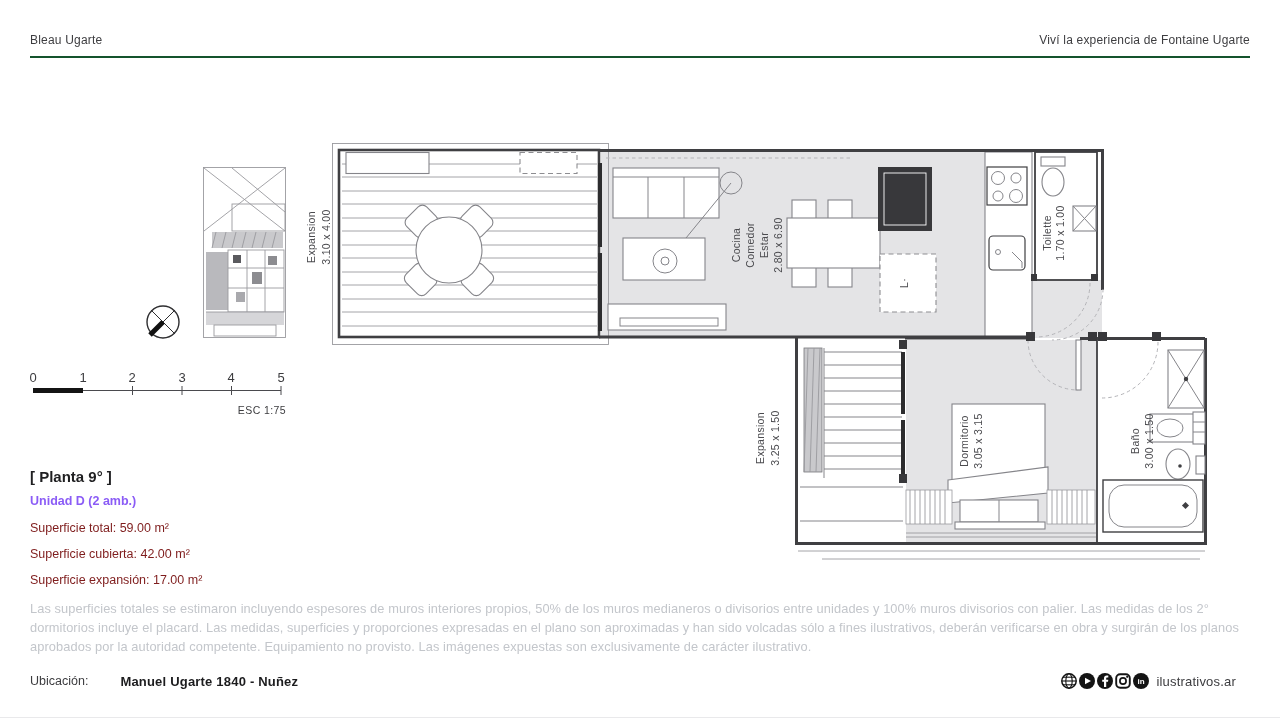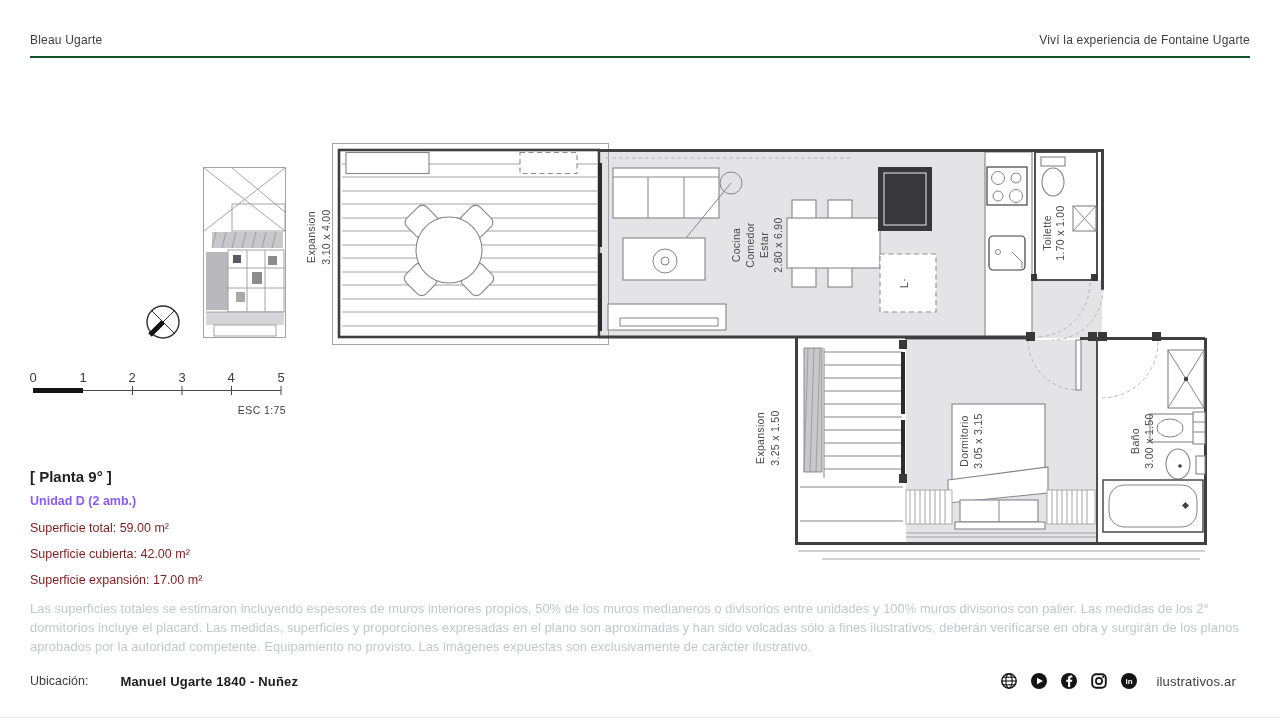--- a/index.html
+++ b/index.html
@@ -30,21 +30,21 @@
     font-size:12.8px; line-height:1.5; color:#c3c6cb; letter-spacing:.1px;
   }
   
   .footer {
     position:absolute; left:30px; right:44px; top:668px; height:26px;
     display:flex; justify-content:space-between; align-items:center;
   }
   .footer .loc { display:flex; align-items:center; }
   .footer .loc-label { font-size:12.5px; color:#3c3c3f; margin-right:32px; }
   .footer .loc-addr  { font-size:13px; font-weight:bold; color:#1c1c1e; letter-spacing:.2px; }
-  .footer .social { display:flex; align-items:center; gap:12px;text-align:center; }
+  .footer .social { display:flex; align-items:center; gap:0;text-align:center; }
   .footer .social svg { display:block; cursor:pointer; }
   .footer .site { font-size:13px; color:#3c3c3f; margin-left:6px; letter-spacing:.2px; }
   .bottom-line { position:absolute; left:0; right:0; bottom:2px; border-top:1px solid #e9e9eb; }
 
   
   .wall   { stroke:#3f3f42; stroke-width:3;   fill:none; }
   .wall2  { stroke:#3f3f42; stroke-width:1.8; fill:none; }
   .thin   { stroke:#9a9a9e; stroke-width:0.9; fill:none; }
   .furn   { stroke:#85858a; stroke-width:1.1; fill:#ffffff; }
   .furnln { stroke:#85858a; stroke-width:1;   fill:none; }

